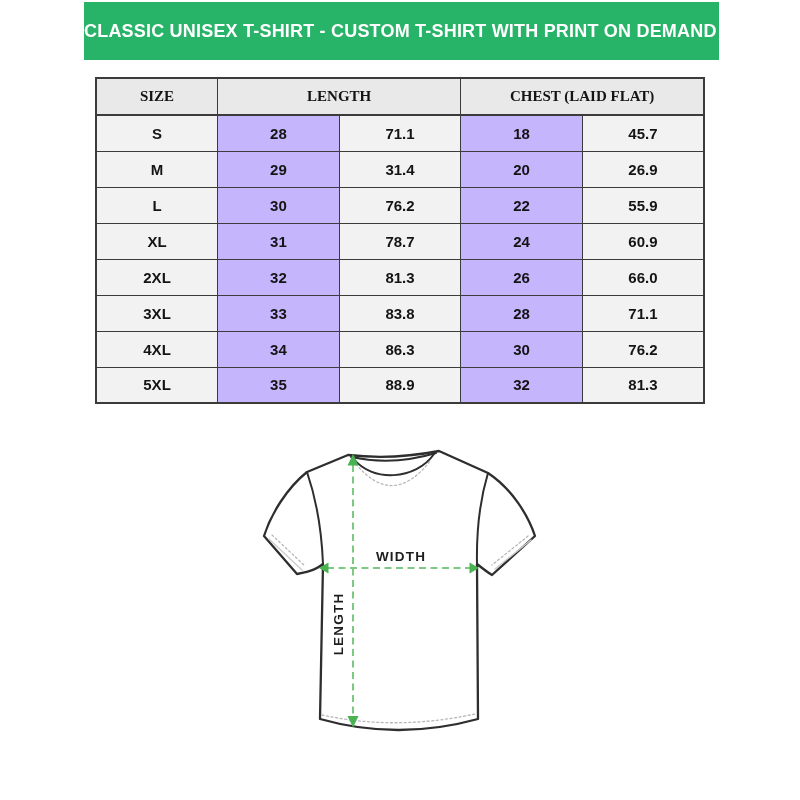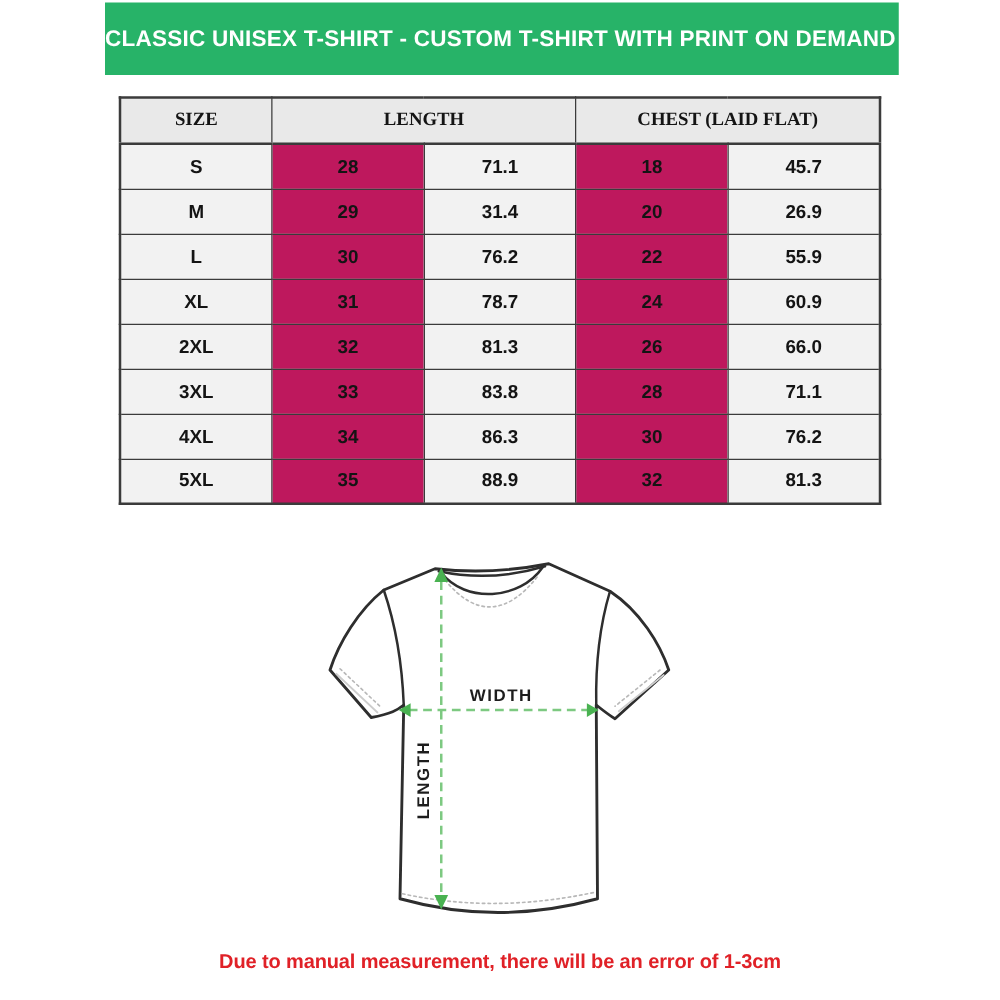--- a/index.html
+++ b/index.html
@@ -28,21 +28,21 @@
     border:1.5px solid var(--table-border,#3b3b3b);
     padding:0;font-size:15px;font-weight:700;
   }
   .size-table thead tr{height:37px;}
   .size-table thead th{
     background:var(--header-gray,#e9e9e9);
     border-bottom-width:2.5px;
     font-family:Liberation Serif, serif;
   }
   .size-table tbody tr{height:36px;}
-  .size-table tbody td{background:#be185d;}
+  .size-table tbody td{background:#c4b5fd;}
   .size-table tbody td:nth-child(odd){background:var(--cell-gray,#f2f2f2);}
 
   
   .diagram{position:absolute;left:240px;top:443px;width:320px;height:320px;}
   .diagram svg{display:block;width:320px;height:320px;}
   .outline{fill:#ffffff;stroke:var(--shirt-line,#2e2e2e);stroke-width:2.3;stroke-linejoin:round;stroke-linecap:round;}
   .seam{fill:none;stroke:var(--shirt-line,#2e2e2e);stroke-width:2;stroke-linecap:round;}
   .collar{fill:none;stroke:var(--shirt-line,#2e2e2e);stroke-width:2;stroke-linecap:round;}
   .stitch{fill:none;stroke:var(--stitch-gray,#b8b8b8);stroke-width:1.3;stroke-dasharray:2 2.6;stroke-linecap:round;}
   .hemline{fill:none;stroke:#cdcdcd;stroke-width:1.4;stroke-linecap:round;}
@@ -178,15 +178,14 @@
 
       <path class="arrow-line" d="M87,125 L231,125"></path>
       <polygon class="arrow-head" points="79,125 88.5,119.5 88.5,130.5"></polygon>
       <polygon class="arrow-head" points="239,125 229.5,119.5 229.5,130.5"></polygon>
 
       <text class="dim-label" x="161" y="118" text-anchor="middle">WIDTH</text>
       <text class="dim-label" x="103" y="181" text-anchor="middle" transform="rotate(-90 103 181)">LENGTH</text>
     </svg>
   </div>
 
-  <div class="footnote">Due to manual measurement, there will be an error of 1-3cm</div>
 
 </div>
 
 </body></html>

